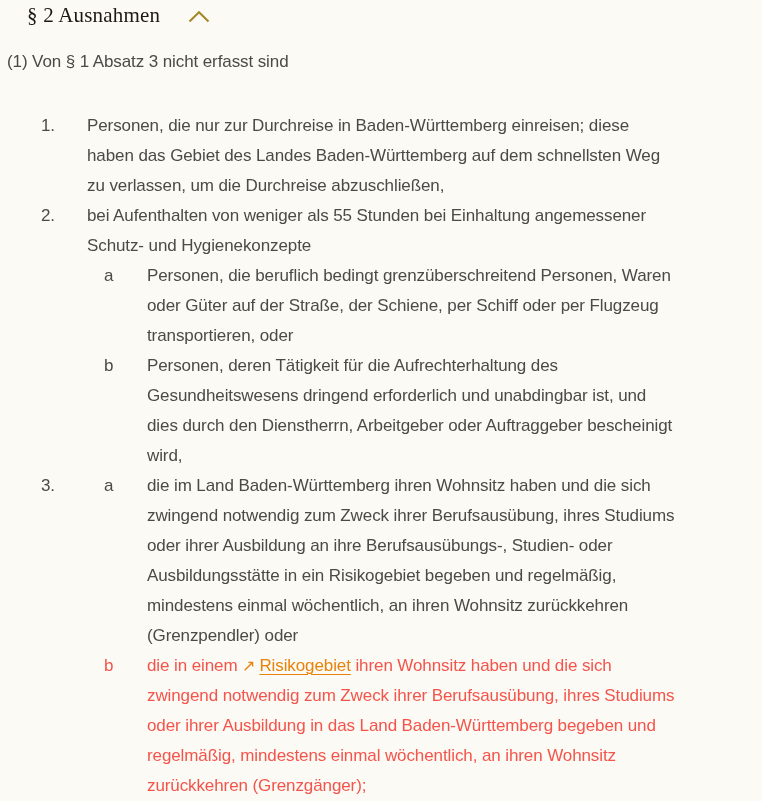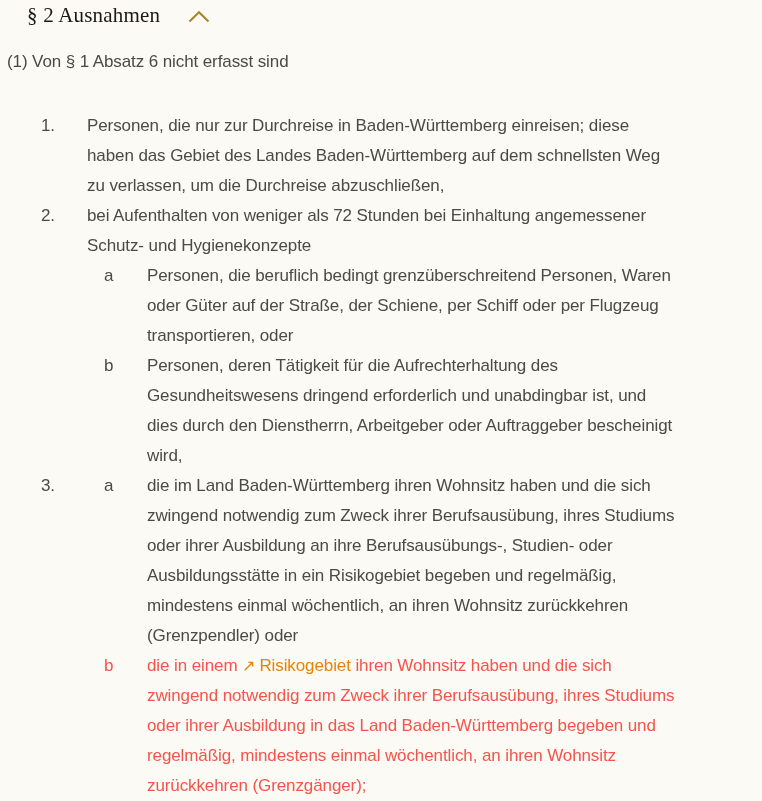--- a/index.html
+++ b/index.html
@@ -81,20 +81,21 @@
     margin-left: 17px;
   }
   
   li.highlighted > .item-marker,
   li.highlighted > .item-body {
     color: #f4544c;
   }
   
   a.doc-link {
     color: #e8820a;
+    text-decoration: underline;
     text-underline-offset: 3px;
     text-decoration-thickness: 1px;
     cursor: pointer;
   }
   .link-arrow {
     color: #e8820a;
     text-decoration: none;
     display: inline-block;
     margin-right: 4px;
     font-size: 16px;
@@ -109,30 +110,30 @@
     <h2 class="section-title">§ 2 Ausnahmen</h2>
     <button class="collapse-btn" aria-label="Abschnitt einklappen">
       <span style="display:flex;">
         <svg width="22" height="13" viewBox="0 0 22 13">
           <polyline points="1.5,11.5 11,2.3 20.5,11.5" fill="none" stroke="#a5882b" stroke-width="2.1" stroke-linecap="butt" stroke-linejoin="miter"></polyline>
         </svg>
       </span>
     </button>
   </div>
 
-  <p class="section-intro">(1) Von § 1 Absatz 6 nicht erfasst sind</p>
+  <p class="section-intro">(1) Von § 1 Absatz 3 nicht erfasst sind</p>
 
   <ol class="exceptions-list" id="exceptions-list">
       <li>
         <span class="item-marker">1.</span>
         <div class="item-body"><span>Personen, die nur zur Durchreise in Baden-Württemberg einreisen; diese haben das Gebiet des Landes Baden-Württemberg auf dem schnellsten Weg zu verlassen, um die Durchreise abzuschließen,</span></div>
       </li>
       <li>
         <span class="item-marker">2.</span>
-        <div class="item-body"><span>bei Aufenthalten von weniger als 72 Stunden bei Einhaltung angemessener Schutz- und Hygienekonzepte</span><ol class="exceptions-list sub-list" style="margin: 0px 0px 0px 17px; width: auto;">
+        <div class="item-body"><span>bei Aufenthalten von weniger als 55 Stunden bei Einhaltung angemessener Schutz- und Hygienekonzepte</span><ol class="exceptions-list sub-list" style="margin: 0px 0px 0px 17px; width: auto;">
             <li>
               <span class="item-marker">a</span>
               <div class="item-body"><span>Personen, die beruflich bedingt grenzüberschreitend Personen, Waren oder Güter auf der Straße, der Schiene, per Schiff oder per Flugzeug transportieren, oder</span></div>
             </li>
             <li>
               <span class="item-marker">b</span>
               <div class="item-body"><span>Personen, deren Tätigkeit für die Aufrechterhaltung des Gesundheitswesens dringend erforderlich und unabdingbar ist, und dies durch den Dienstherrn, Arbeitgeber oder Auftraggeber bescheinigt wird,</span></div>
             </li>
           </ol></div>
       </li>

